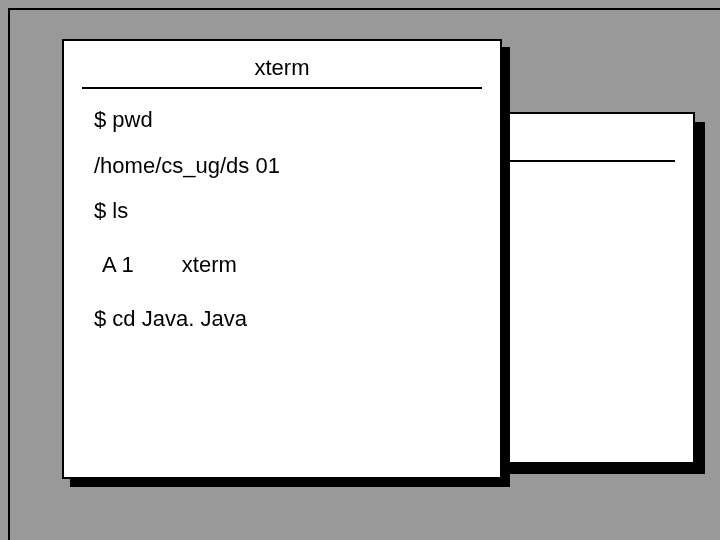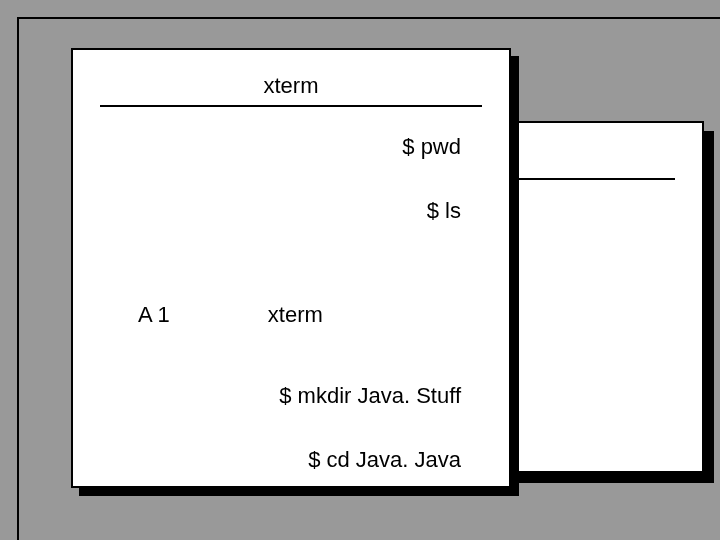--- a/index.html
+++ b/index.html
@@ -1,15 +1,15 @@
 <!DOCTYPE html>
 <html><head>
   <meta charset="utf-8">
   <style>
-    * { box-sizing: border-box; margin: 0; padding: 17px; }
+    * { box-sizing: border-box; margin: 0; padding: 8px; }
     body {
       width: 720px;
       height: 540px;
       background: #999999;
       position: relative;
       font-family: Arial, Helvetica, sans-serif;
       border: 2px solid #000;
     }
     .window {
       position: absolute;
@@ -24,26 +24,24 @@
       border-bottom: 2px solid #000;
       text-align: center;
       font-size: 22px;
       padding: 6px 0;
       margin: 0 10px;
     }
     .content {
       padding: 8px 14px;
       font-size: 22px;
       line-height: 1.35;
-      text-align: right;
     }
     .ls-row {
       display: flex;
-      gap: 64px;
-      margin-top: 24px;
+      gap: 32px;
     }
     
     .back-shadow {
       left: 245px; top: 112px;
       width: 450px; height: 352px;
     }
     .back-window {
       left: 235px; top: 102px;
       width: 450px; height: 352px;
     }
@@ -66,21 +64,21 @@
   <div class="titlebar">xterm</div>
   <div class="content"></div>
 </div>
 
 <div class="window-shadow front-shadow"></div>
 
 <div class="window front-window">
   <div class="titlebar">xterm</div>
   <div class="content">
     <div>$ pwd</div>
+    <div>/home/cs_ug/ds 01</div>
     <div>$ ls</div>
     <div class="ls-row">
       <span>A 1</span>
       <span>xterm</span>
     </div>
-    <div>$ mkdir Java. Stuff</div>
     <div>$ cd Java. Java</div>
   </div>
 </div>
 
 </body></html>

